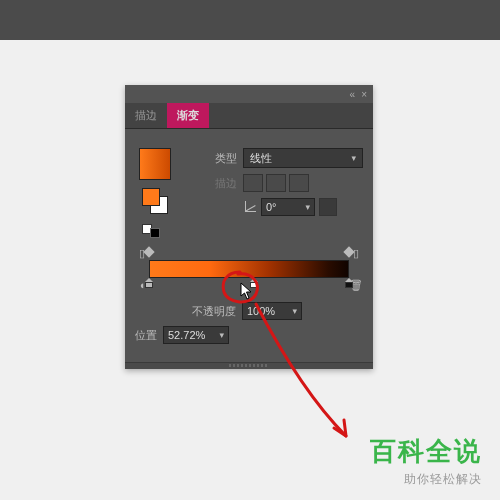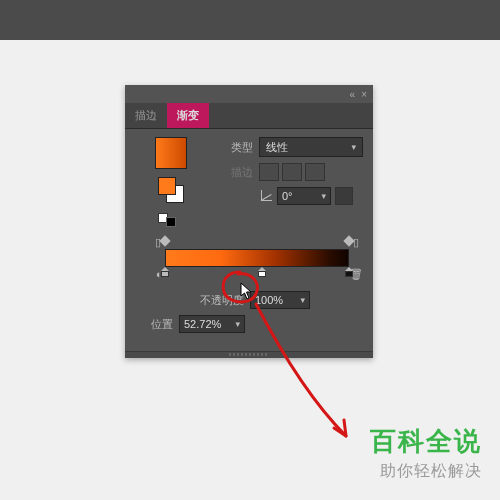--- a/index.html
+++ b/index.html
@@ -47,22 +47,21 @@
     padding: 5px 10px;
     color: #999;
     cursor: pointer;
   }
   .tab.active {
     background: #be185d;
     color: #ddd;
     font-weight: bold;
   }
   .body {
-    padding: 8px 10px 12px 10px;
-    margin-left: 16px;
+    padding: 19px 10px 12px 10px;
   }
   .row {
     display: flex;
     align-items: center;
     margin-bottom: 6px;
   }
   .label {
     width: 56px;
     text-align: right;
     margin-right: 6px;
@@ -264,32 +263,32 @@
     display:flex;
     justify-content:center;
   }
   .panel-footer .grip{
     width:40px;height:3px;margin-top:1px;
     background:repeating-linear-gradient(90deg,#666 0 2px,transparent 2px 4px);
   }
   .watermark {
     position:absolute;
     right:18px;
-    bottom:18px;
+    bottom:12px;
     text-align:right;
   }
   .watermark .t1{
     color:#3ab54a;
     font-size:26px;
     font-weight:700;
     letter-spacing:2px;
   }
   .watermark .t2{
     color:#9a9a9a;
-    font-size:16px;
+    font-size:12px;
     letter-spacing:1px;
     margin-top:2px;
   }
 </style>
 </head>
 <body>
 
 <div class="topbar"></div>
 
 <div class="panel">

